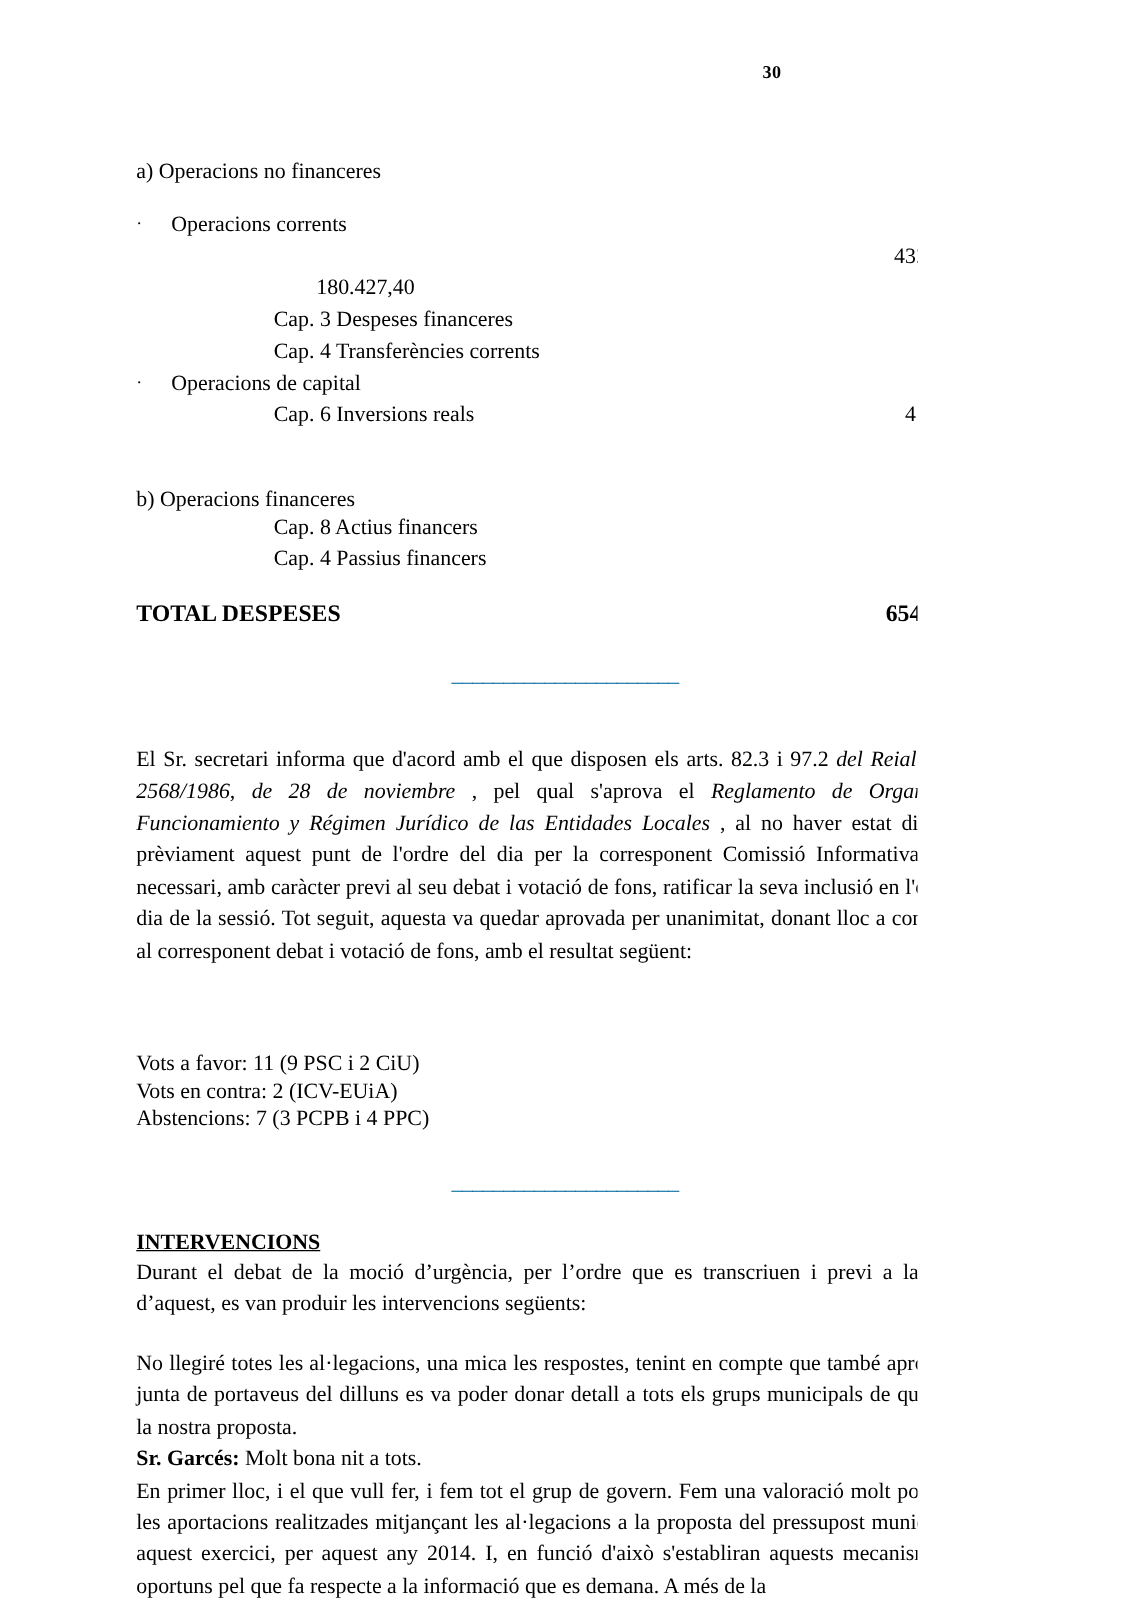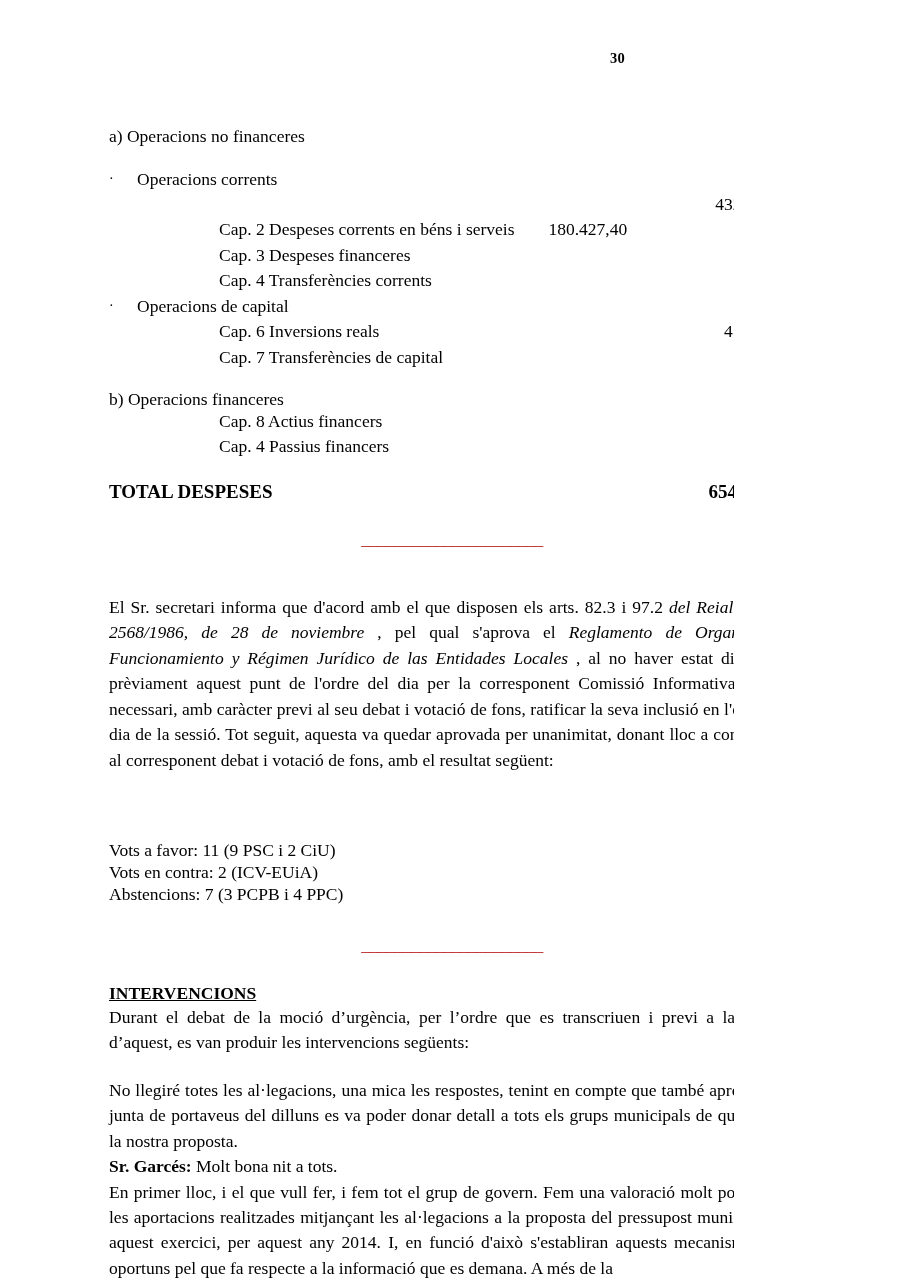--- a/index.html
+++ b/index.html
@@ -94,21 +94,21 @@
   .total-row .total-amount {
     flex: 1 1 auto;
     text-align: right;
     padding-right: 1px;
   }
   .separator {
     text-align: center;
     font-size: 17.5px;
     line-height: 1;
     letter-spacing: -0.5px;
-    color: #b91c1c;
+    color: #0369a1;
     margin-top: 28px;
     user-select: none;
   }
   .sep-one { margin-top: 28px; }
   .para {
     font-size: 17.5px;
     line-height: 1.455;
     text-align: justify;
     text-justify: inter-word;
     margin: 0;
@@ -153,21 +153,20 @@
       <div class="row">
         <span class="bullet">·</span>
         <span class="label-group">Operacions corrents</span>
       </div>
 
       <div class="row cap">
         <span class="amount">432.429,82</span>
       </div>
 
       <div class="row cap">
-        <span class="cap-label">Cap. 2 Despeses corrents en béns i serveis</span>
         <span class="amount mid">180.427,40</span>
       </div>
 
       <div class="row cap">
         <span class="cap-label">Cap. 3 Despeses financeres</span>
         <span class="amount">0,00</span>
       </div>
 
       <div class="row cap">
         <span class="cap-label">Cap. 4 Transferències corrents</span>
@@ -178,21 +177,20 @@
         <span class="bullet">·</span>
         <span class="label-group">Operacions de capital</span>
       </div>
 
       <div class="row cap">
         <span class="cap-label">Cap. 6 Inversions reals</span>
         <span class="amount">41.375,00</span>
       </div>
 
       <div class="row cap">
-        <span class="cap-label">Cap. 7 Transferències de capital</span>
         <span class="amount">0,00</span>
       </div>
 
     </div>
 
     <div class="financial-block">
 
       <div class="lvl-a">b) Operacions financeres</div>
 
       <div class="row cap">

